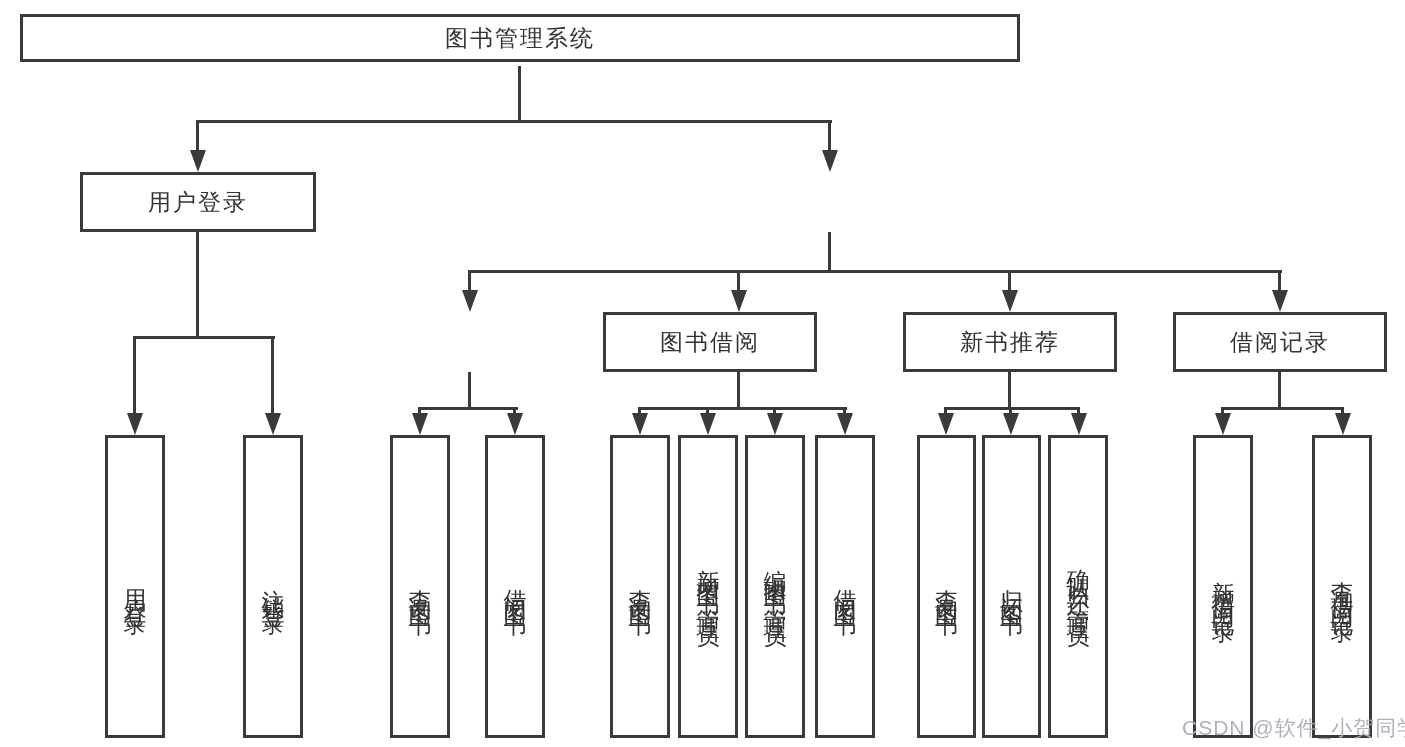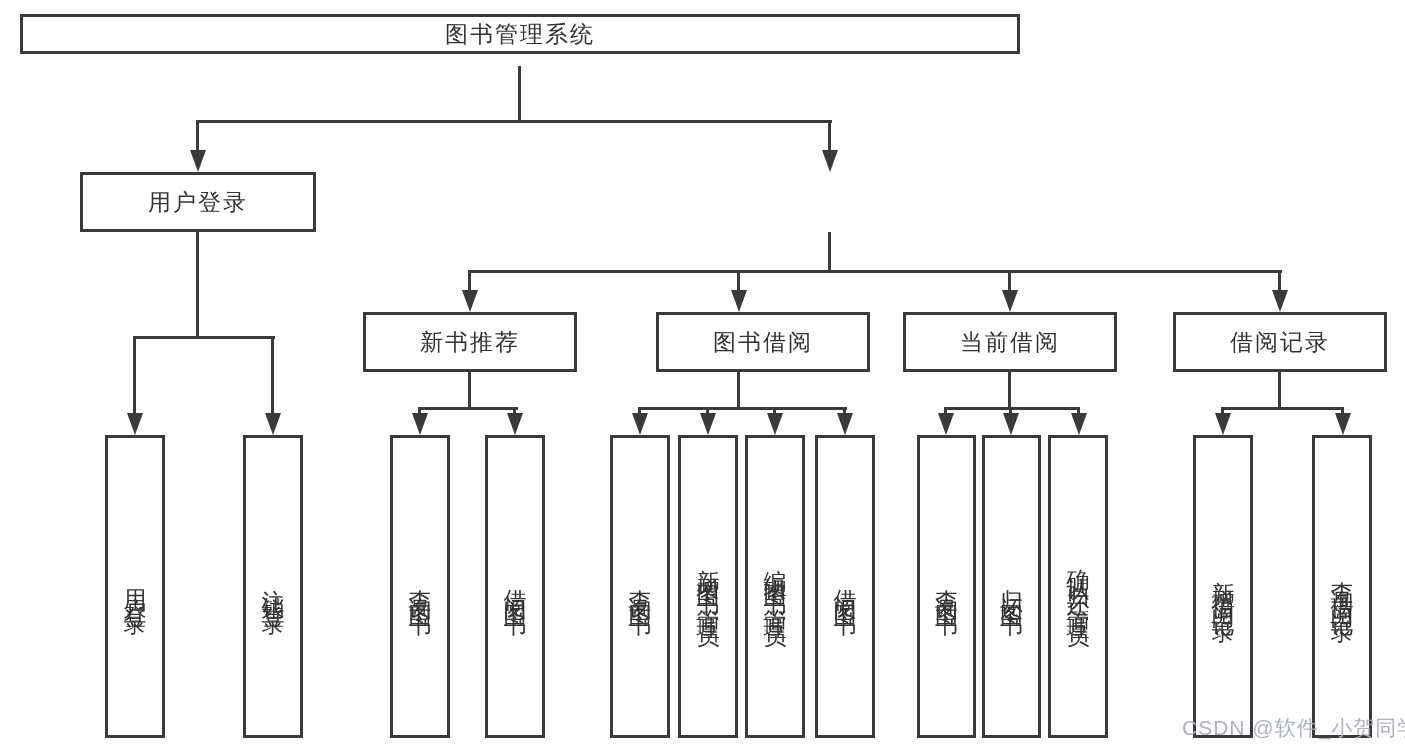--- a/index.html
+++ b/index.html
@@ -54,21 +54,21 @@
     letter-spacing:1px;
     white-space:nowrap;
     z-index:3;
   }
 </style>
 </head>
 <body>
 
 <div class="stage">
 
-  <div class="box" style="left:20px;top:14px;width:1000px;height:40px">
+  <div class="box" style="left:20px;top:14px;width:1000px;height:48px">
     <span class="h-label">图书管理系统</span>
   </div>
 
   <div class="line" style="left:518px;top:66px;width:3px;height:56px"></div>
   <div class="line" style="left:196px;top:120px;width:636px;height:3px"></div>
   <div class="line" style="left:196px;top:120px;width:3px;height:32px"></div>
   <div class="arrow" style="left:190px;top:150px"></div>
   <div class="line" style="left:828px;top:120px;width:3px;height:32px"></div>
   <div class="arrow" style="left:822px;top:150px"></div>
 
@@ -87,28 +87,25 @@
   <div class="line" style="left:468px;top:270px;width:814px;height:3px"></div>
   <div class="line" style="left:468px;top:270px;width:3px;height:22px"></div>
   <div class="arrow" style="left:462px;top:290px"></div>
   <div class="line" style="left:737px;top:270px;width:3px;height:22px"></div>
   <div class="arrow" style="left:731px;top:290px"></div>
   <div class="line" style="left:1008px;top:270px;width:3px;height:22px"></div>
   <div class="arrow" style="left:1002px;top:290px"></div>
   <div class="line" style="left:1278px;top:270px;width:3px;height:22px"></div>
   <div class="arrow" style="left:1272px;top:290px"></div>
 
-  <div class="box" style="left:363px;top:312px;width:214px;height:60px">
-    <span class="h-label">新书推荐</span>
-  </div>
-  <div class="box" style="left:656px;top:312px;width:214px;height:60px">
+  <div class="box" style="left:603px;top:312px;width:214px;height:60px">
     <span class="h-label">图书借阅</span>
   </div>
   <div class="box" style="left:903px;top:312px;width:214px;height:60px">
-    <span class="h-label">当前借阅</span>
+    <span class="h-label">新书推荐</span>
   </div>
   <div class="box" style="left:1173px;top:312px;width:214px;height:60px">
     <span class="h-label">借阅记录</span>
   </div>
 
   <div class="line" style="left:468px;top:372px;width:3px;height:38px"></div>
   <div class="line" style="left:418px;top:407px;width:100px;height:3px"></div>
   <div class="line" style="left:418px;top:407px;width:3px;height:8px"></div>
   <div class="arrow" style="left:412px;top:413px"></div>
   <div class="line" style="left:513px;top:407px;width:3px;height:8px"></div>

